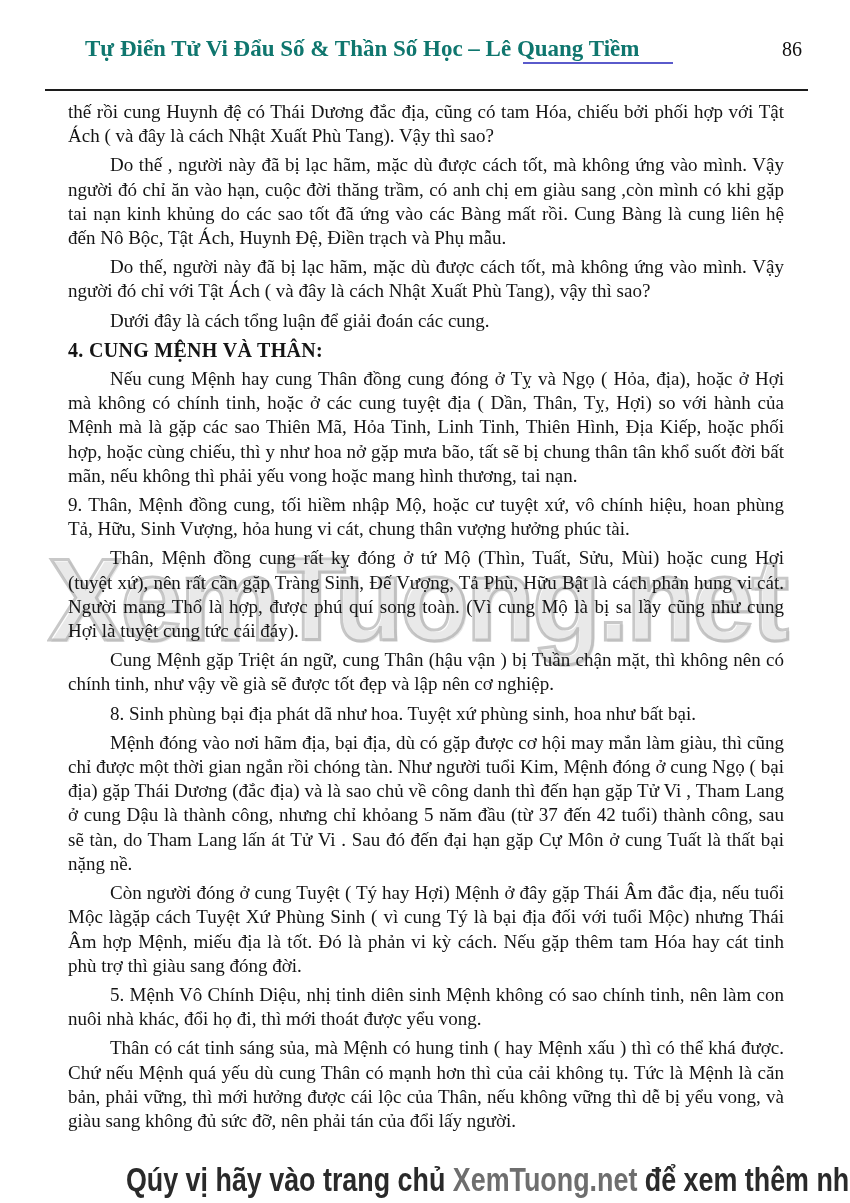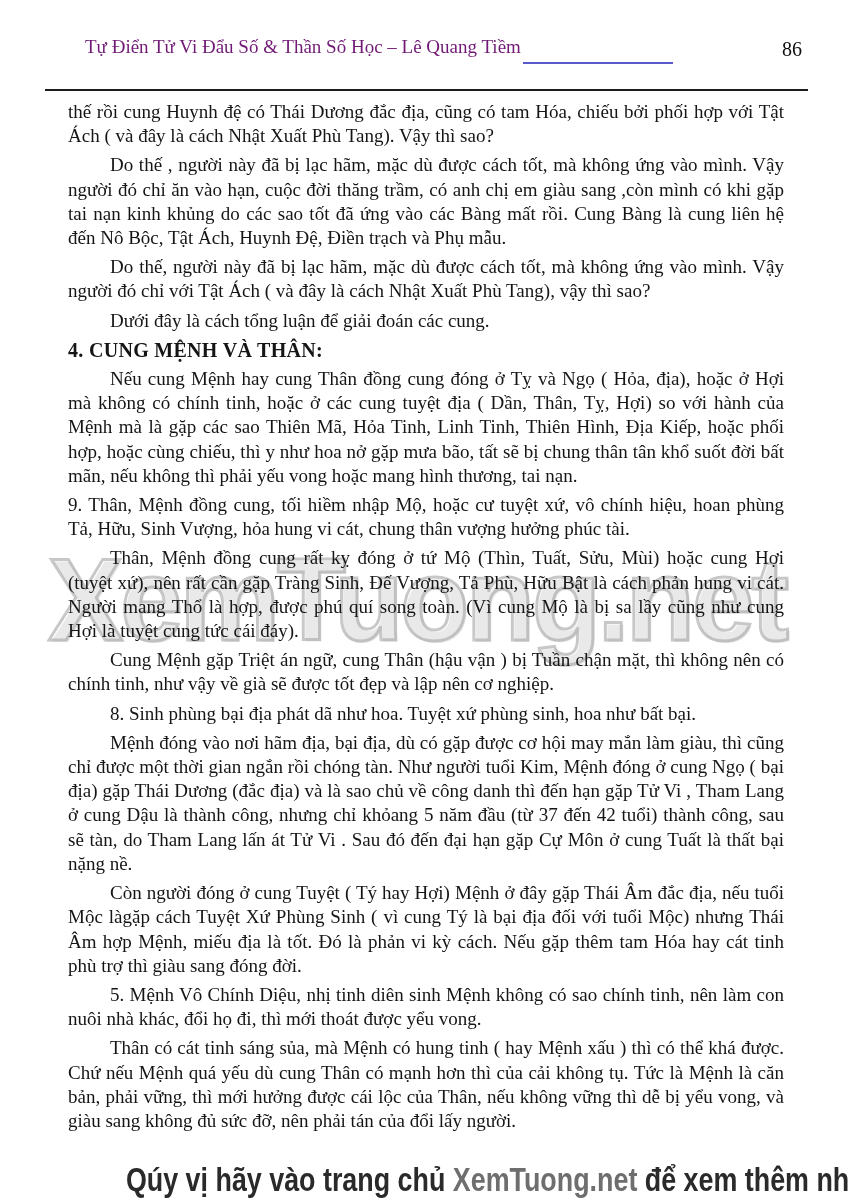--- a/index.html
+++ b/index.html
@@ -3,21 +3,21 @@
 <meta charset="utf-8">
 <style>
   html,body{margin:0;padding:0;}
   body{
     width:850px;height:1203px;position:relative;background:#ffffff;
     font-family:"Liberation Serif","DejaVu Serif",serif;color:#151515;
     overflow:hidden;
   }
   
   .page-header{position:absolute;top:36px;left:85px;right:45px;height:34px;}
-  .doc-title{font-size:19px;color:#701a75;white-space:nowrap;}
+  .doc-title{font-size:23px;color:#0f766e;white-space:nowrap;font-weight:bold;}
   .header-underline{position:absolute;right:132px;top:26px;width:150px;height:2px;background:#5a5acb;}
   .page-number{position:absolute;right:3px;top:2px;font-size:20px;color:#101010;text-align:center;}
   .header-rule{position:absolute;top:89px;left:45px;right:42px;height:2px;background:#1c1c1c;}
   
   .document-body{
     position:absolute;top:95px;left:63px;right:61px;z-index:2;
     font-size:19px;line-height:24.2px;text-align:justify;
   }
   .document-body p{margin:5px;}
   .document-body p.indent{text-indent:42px;}

